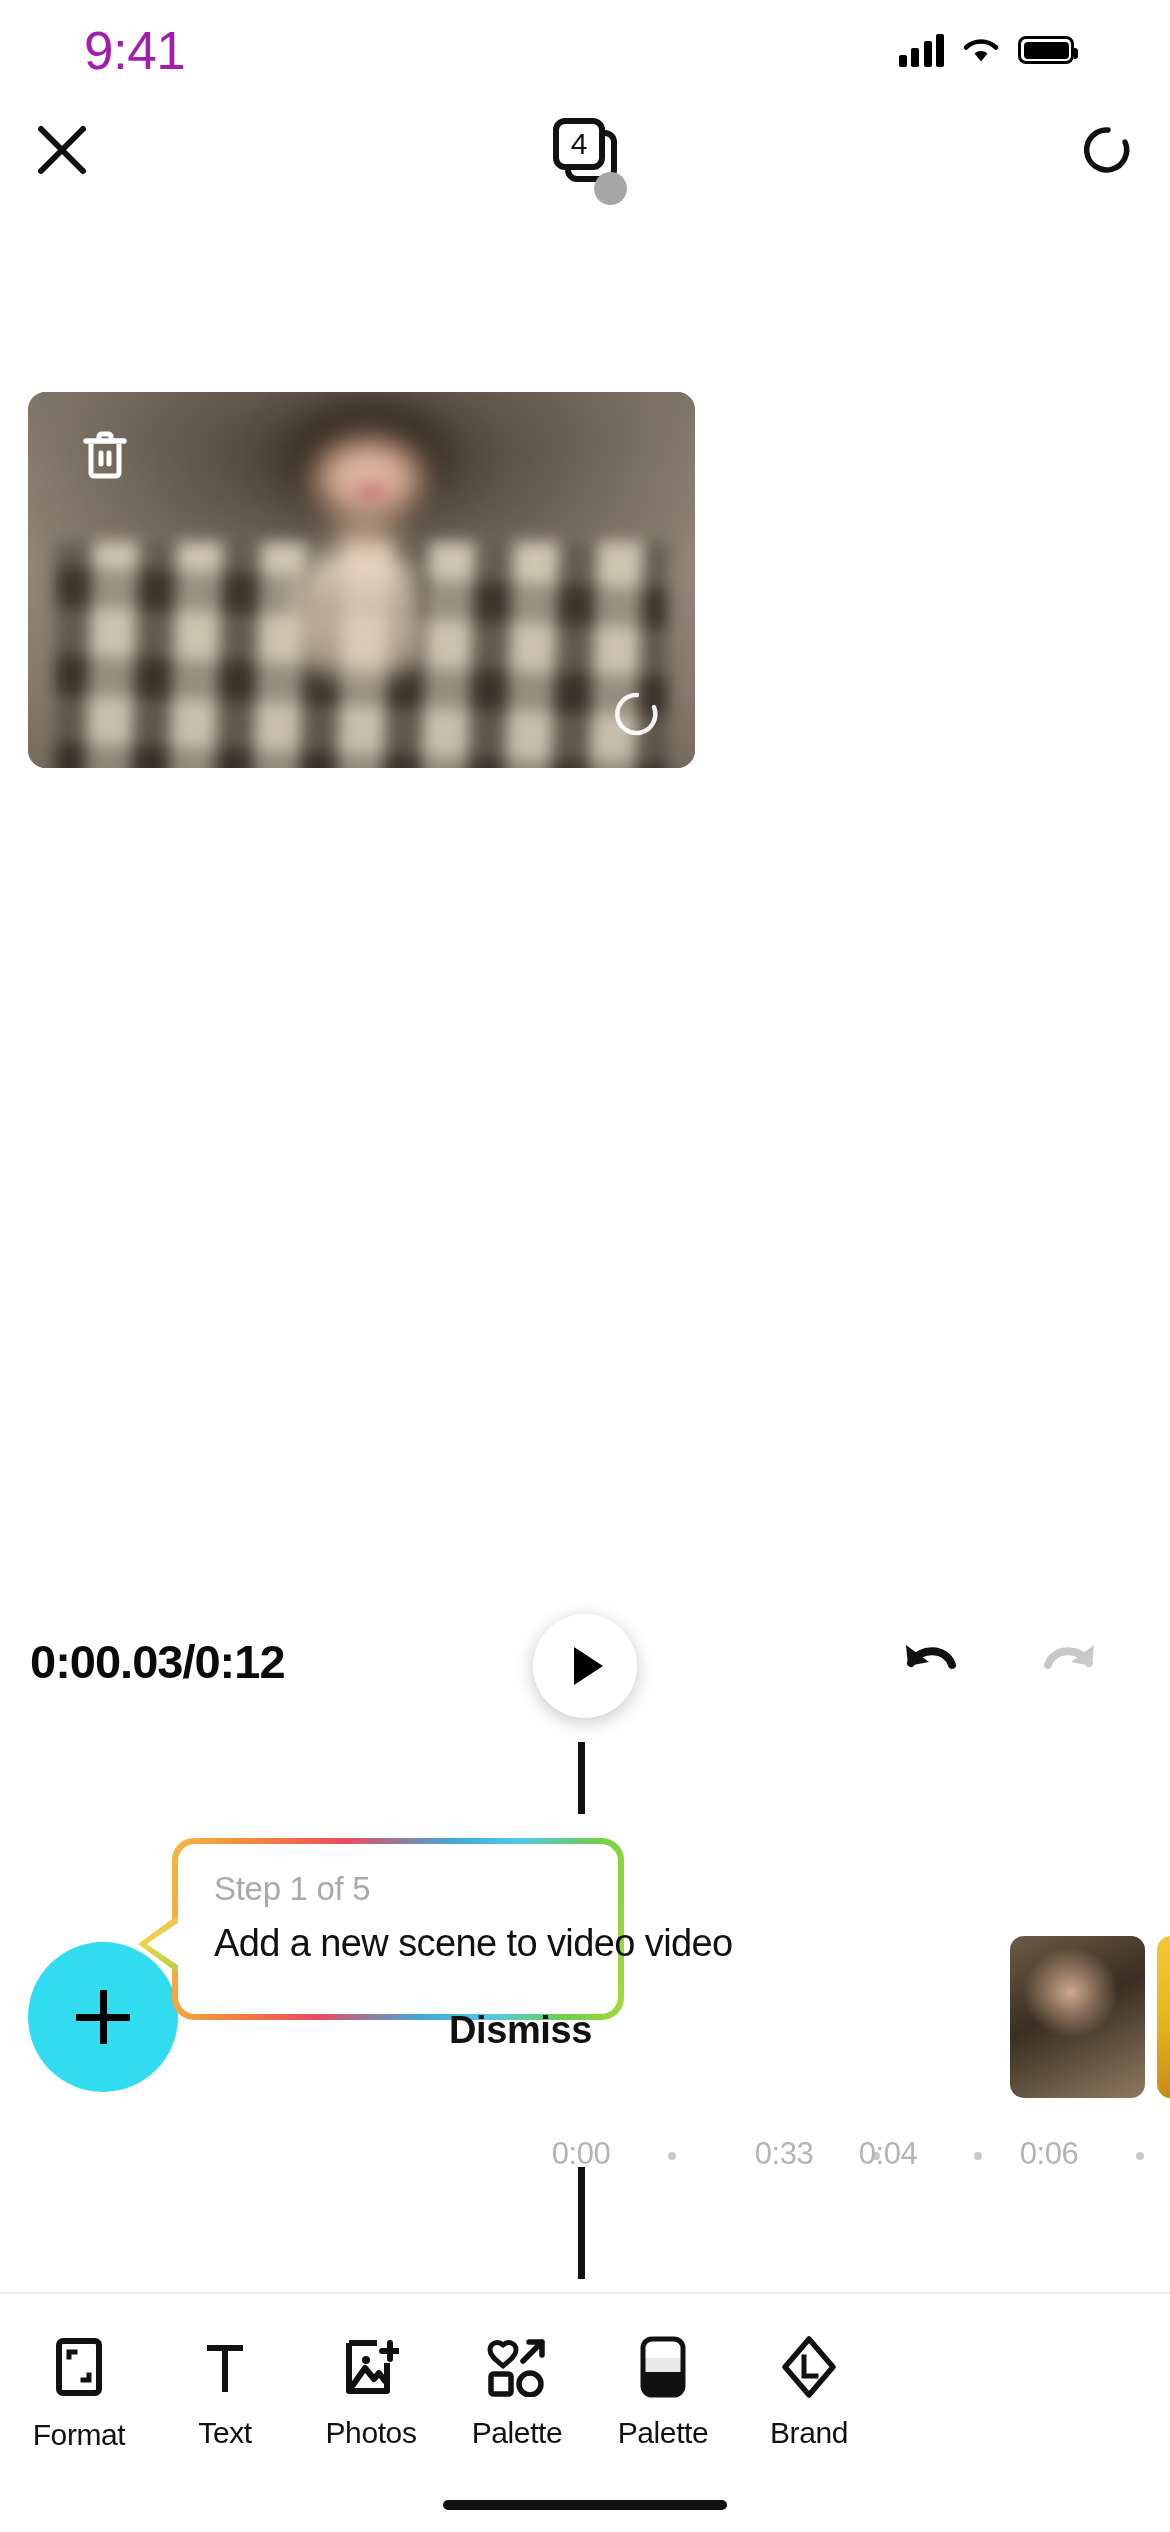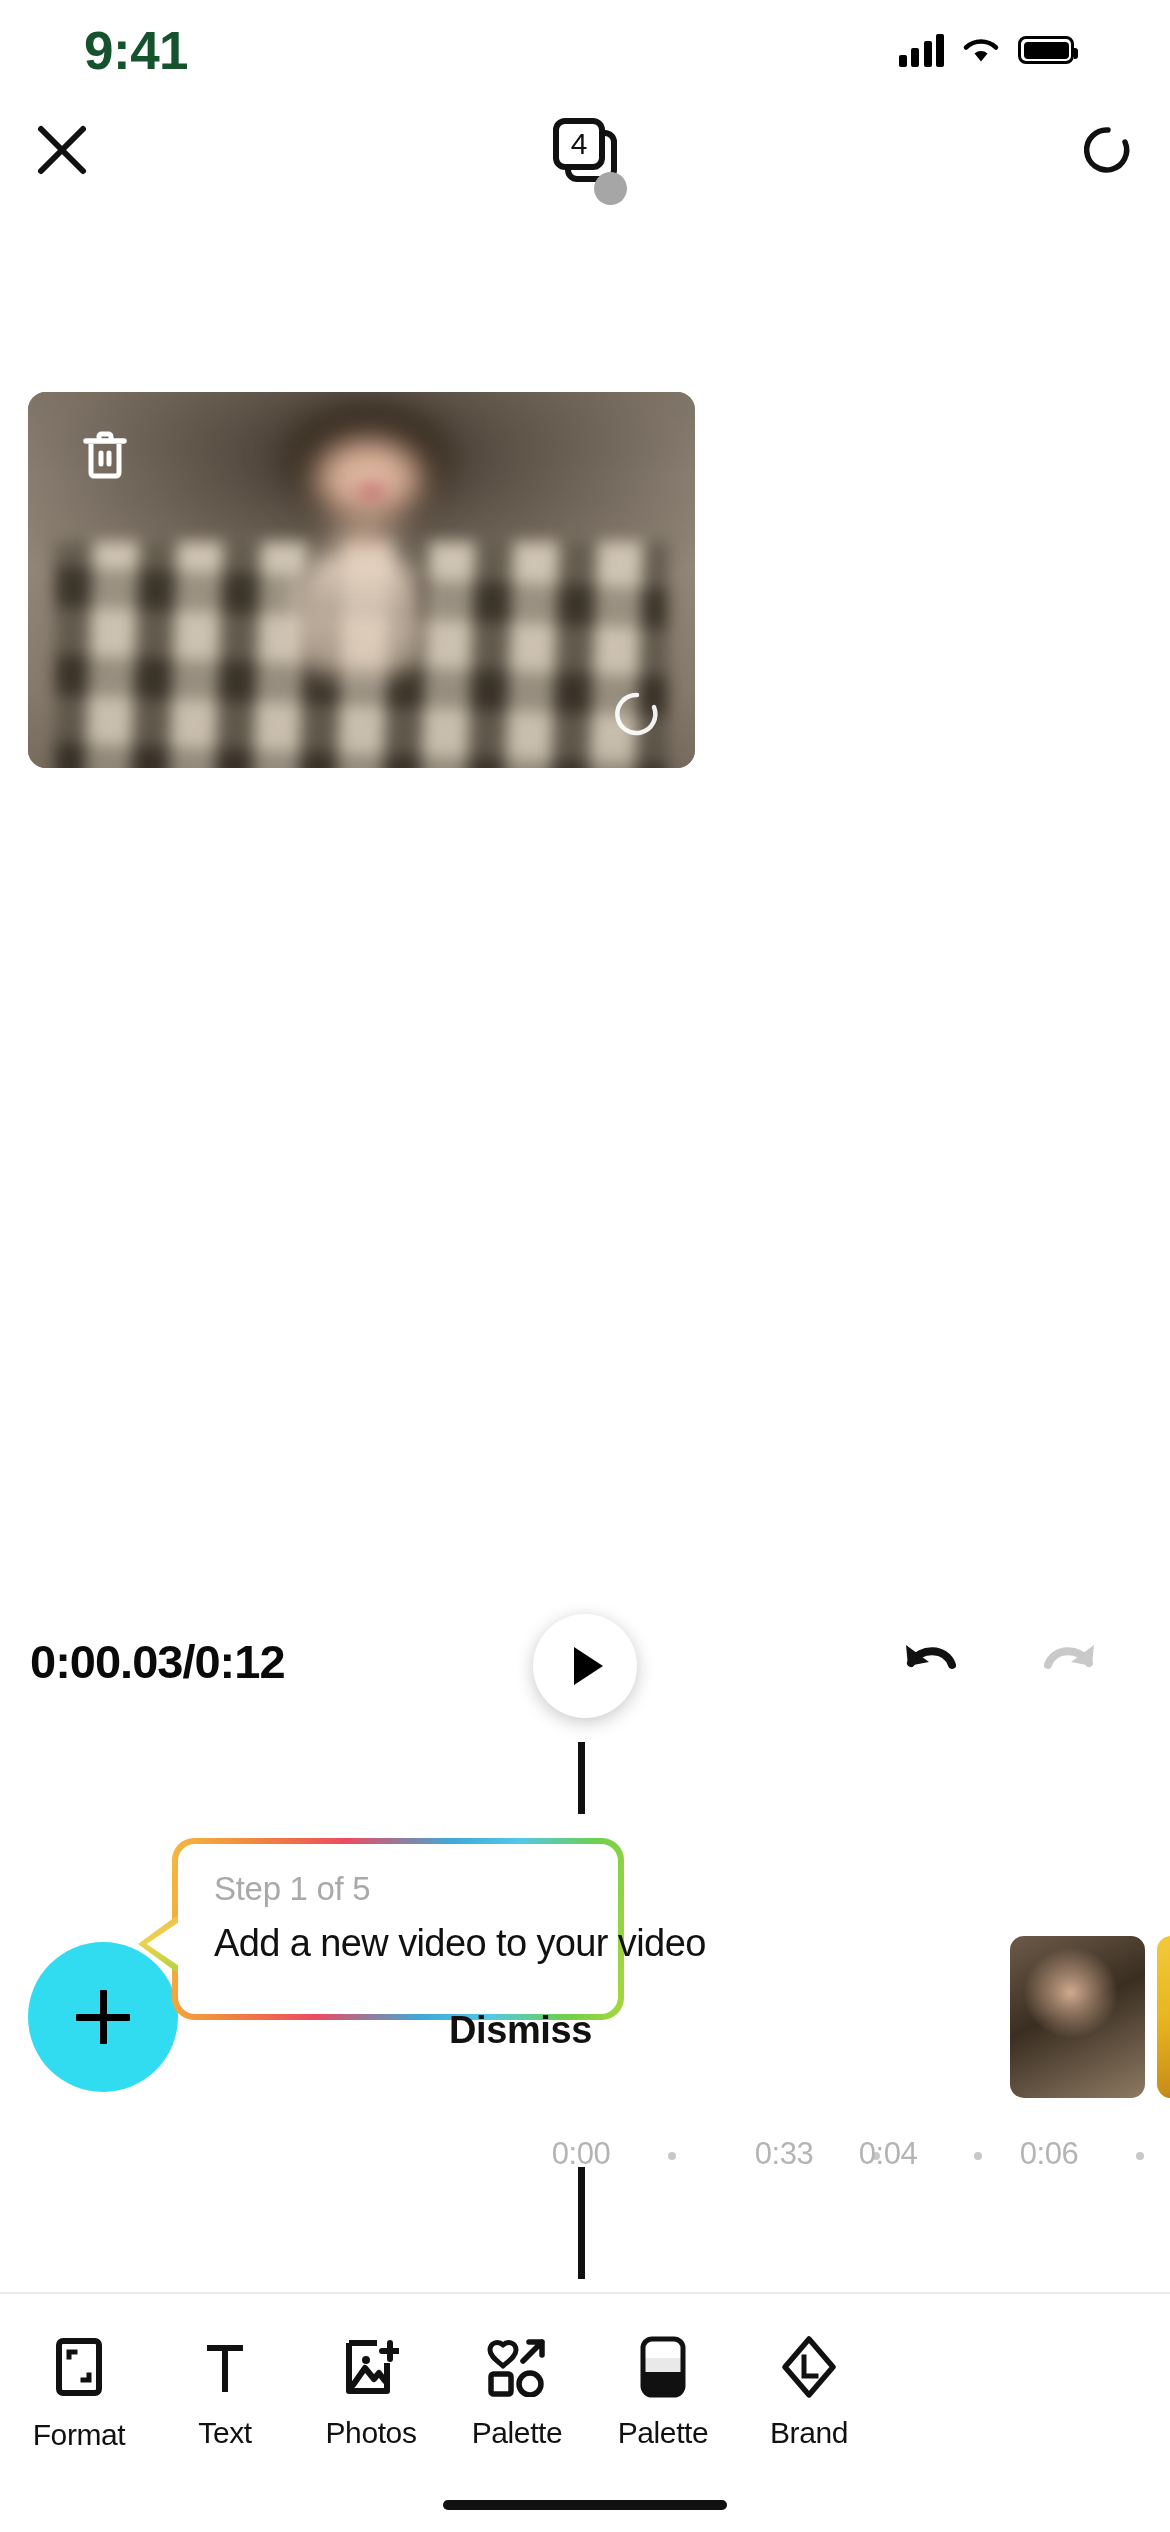--- a/index.html
+++ b/index.html
@@ -11,21 +11,21 @@
     overflow:hidden;
   }
 
   
   .statusbar{
     position:absolute; top:0; left:0; width:1170px; height:100px;
     display:flex; align-items:center; justify-content:space-between;
     padding:0 96px 0 84px;
   }
   .status-time{
-    font-size:53px; font-weight:700; color:#14532d; letter-spacing:-0.5px;
+    font-size:53px; font-weight:400; color:#a21caf; letter-spacing:-0.5px;
     font-family:"Liberation Sans", sans-serif;
   }
   .status-icons{ display:flex; align-items:center; gap:17px; }
 
   
   .cellular{ display:flex; align-items:flex-end; gap:4.5px; height:33px; }
   .cellular i{ display:block; width:8px; background:#000; border-radius:2px; }
   .cellular i:nth-child(1){ height:12px; }
   .cellular i:nth-child(2){ height:19px; }
   .cellular i:nth-child(3){ height:26px; }
@@ -393,21 +393,21 @@
     <span class="tick-dot" style="left:978px"></span>
     <span class="tick-label" style="left:1049px">0:06</span>
     <span class="tick-dot" style="left:1140px"></span>
   </div>
 </div>
 
 <div class="tooltip-wrap">
   <div class="tooltip">
     <div class="tooltip-inner">
       <div class="tt-step">Step 1 of 5</div>
-      <div class="tt-title">Add a new video to your video</div>
+      <div class="tt-title">Add a new scene to video video</div>
       <div class="tt-actions">
         <button class="btn-dismiss">Dismiss</button>
       </div>
     </div>
   </div>
   <div class="tt-arrow">
     <span class="tt-arrow-fill"></span>
     <span class="tt-arrow-edge"></span>
   </div>
 </div>

